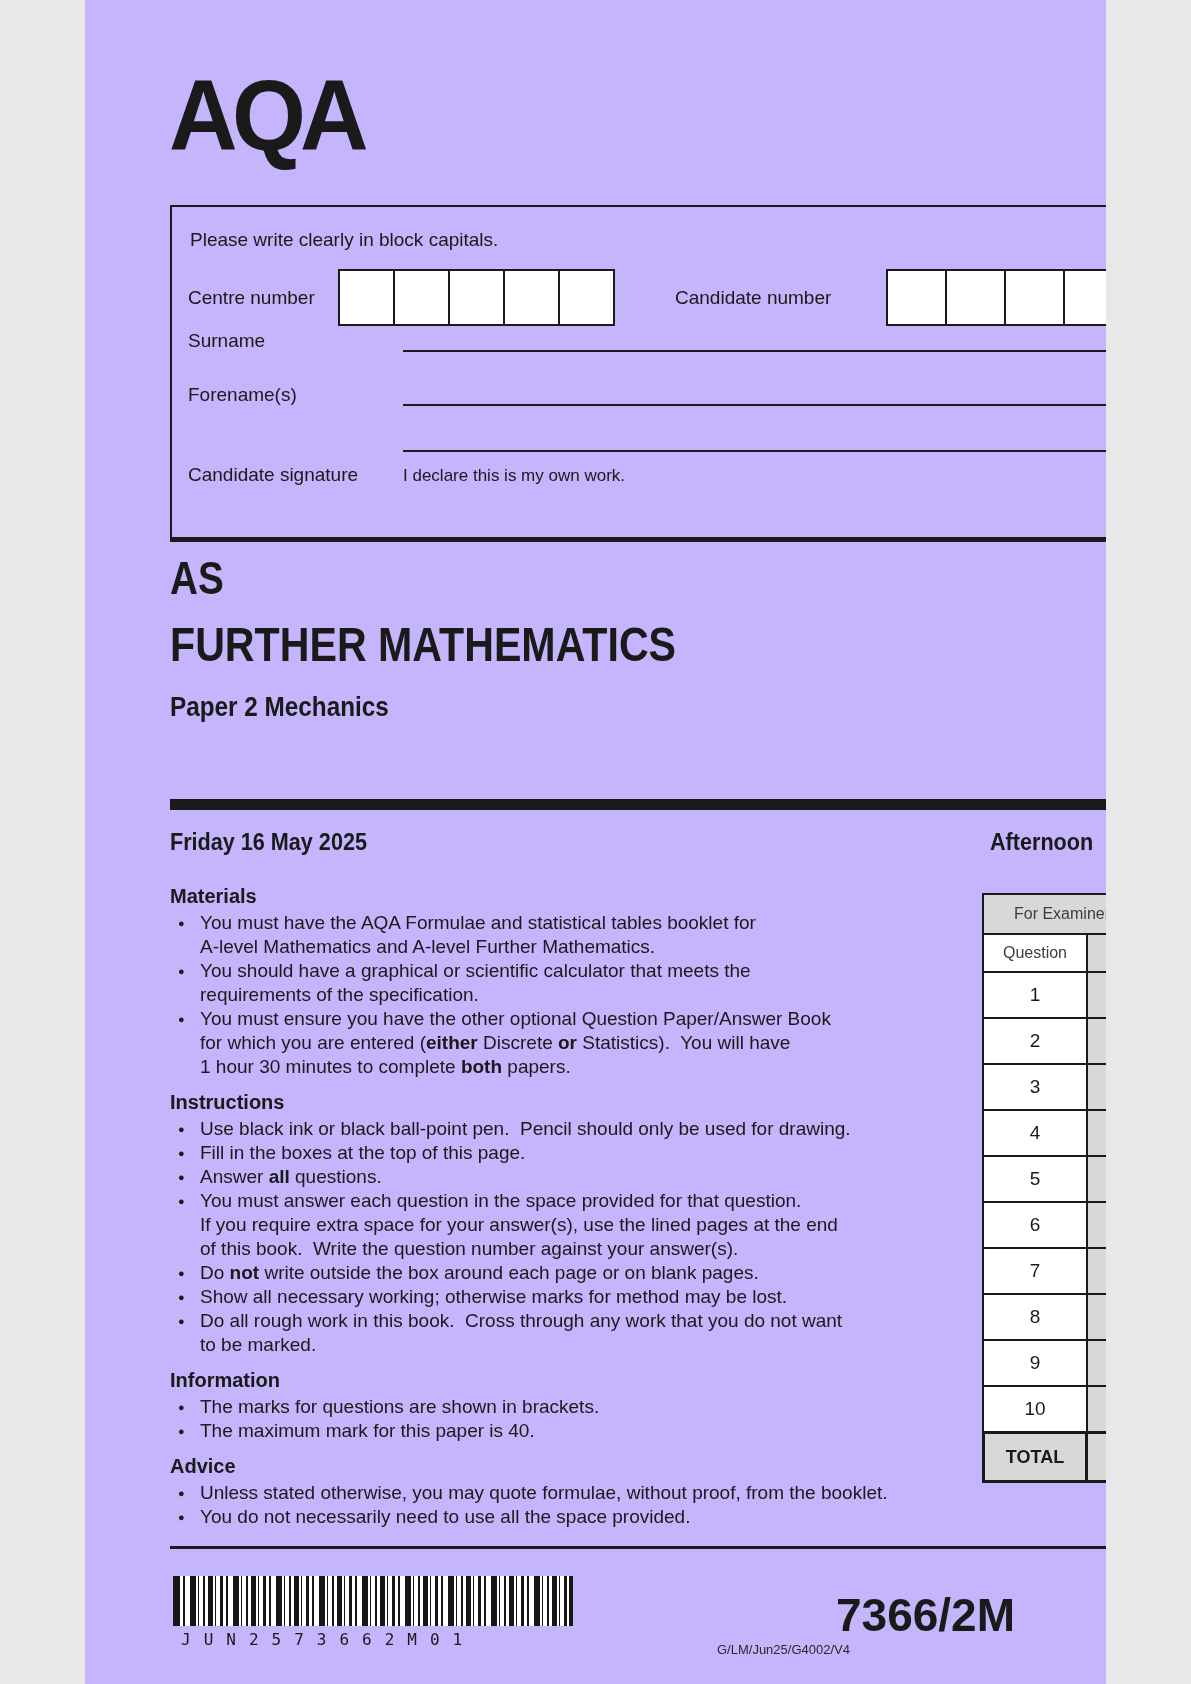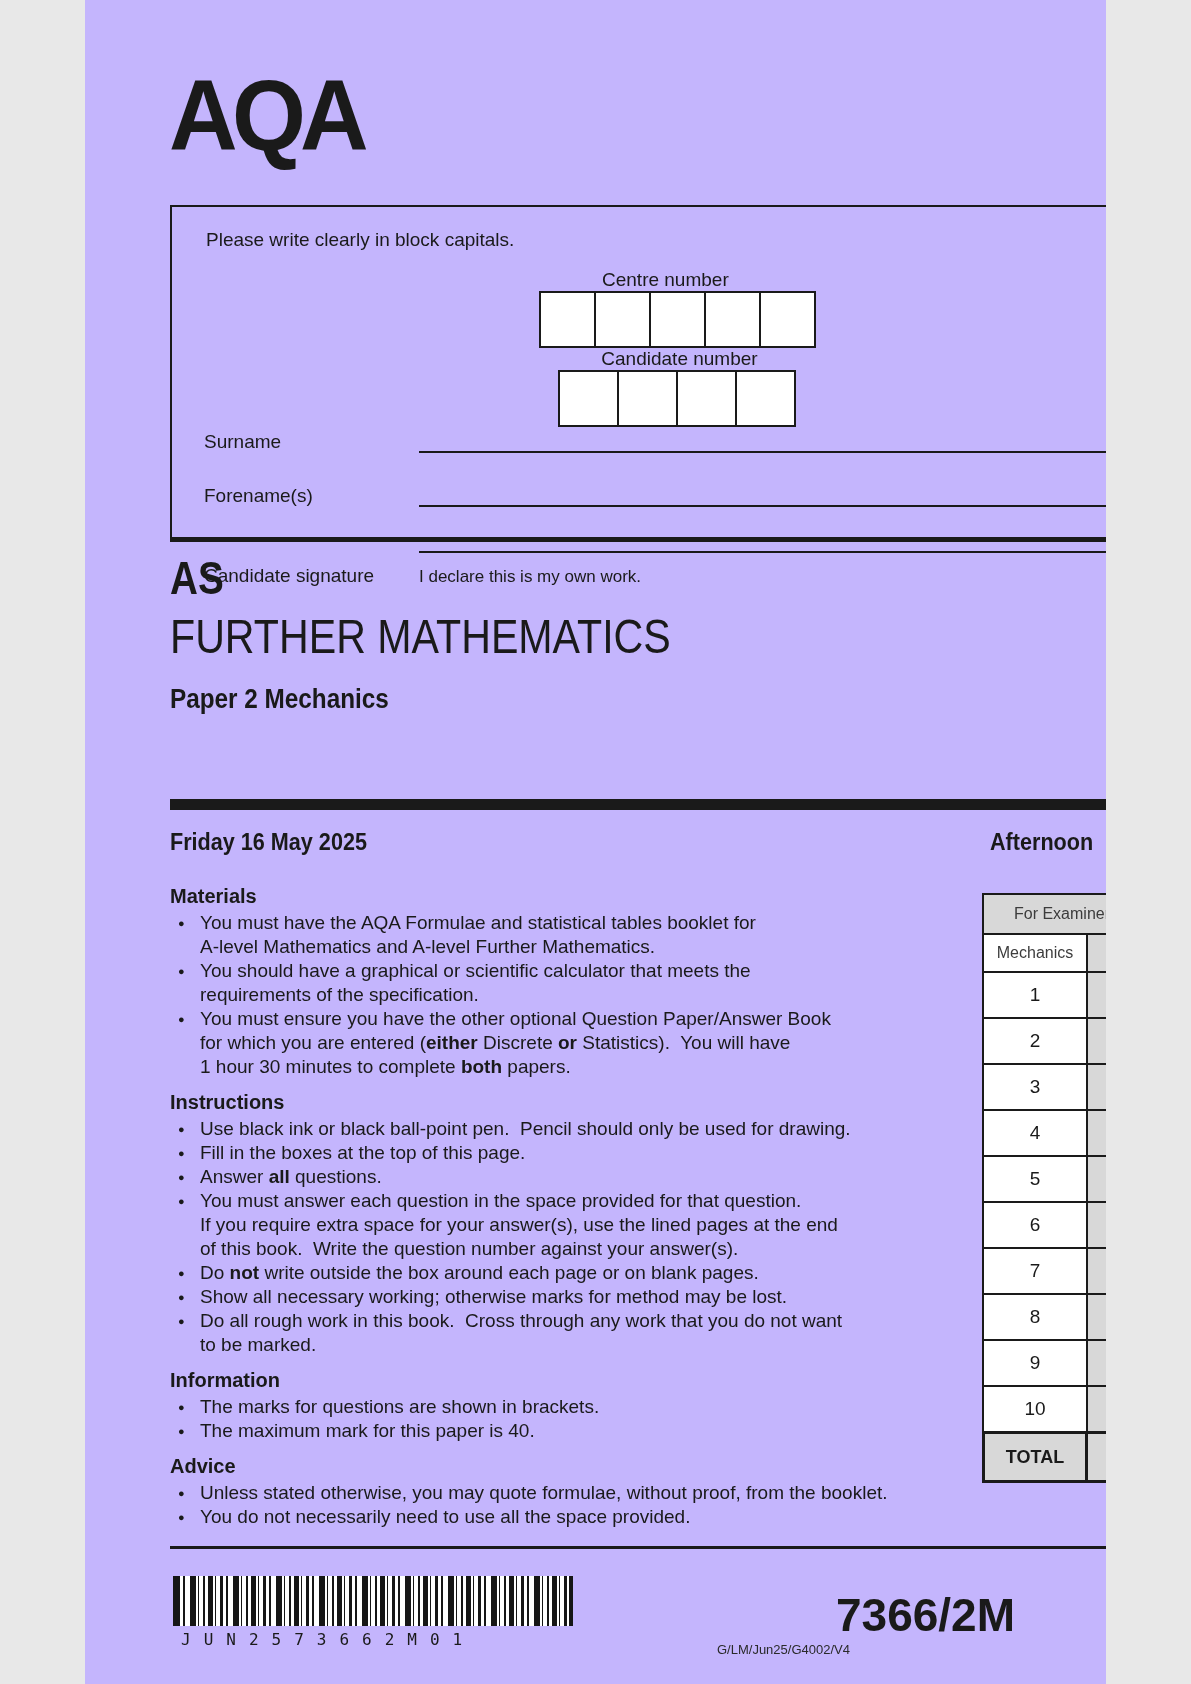--- a/index.html
+++ b/index.html
@@ -17,25 +17,25 @@
     position:absolute;left:84px;top:58px;
     font-size:100px;font-weight:800;letter-spacing:-6px;
     transform:scaleX(0.95);transform-origin:0 0;
     color:#1a1a1a;
   }
   
   .cand-box{
     position:absolute;left:85px;top:205px;width:1014px;height:337px;
     border:2px solid #1a1a1a;border-bottom:5px solid #1a1a1a;
     box-sizing:border-box;
-    padding:22px 32px;
+    padding:22px 16px;
     font-size:19px;
   }
   .cand-box .instruction{margin:0 0 0 2px;}
-  .num-row{display:flex;align-items:center;margin-top:18px;flex-direction:column;}
+  .num-row{display:flex;align-items:center;margin-top:18px;}
   .num-row .lbl1{width:150px;}
   .num-row .lbl2{margin-left:60px;margin-right:55px;}
   .cellstrip{display:flex;}
   .cellstrip .cell{
     width:53px;height:53px;background:#fff;
     border:2px solid #1a1a1a;margin-left:-2px;box-sizing:content-box;
   }
   .cellstrip .cell:first-child{margin-left:0;}
   .cellstrip.cand .cell{width:57px;}
   .line-row{display:flex;align-items:flex-end;}
@@ -44,21 +44,21 @@
   .sig-wrap{flex:1;}
   .sig-wrap .wline{width:100%;box-sizing:border-box;}
   .declaration{font-size:17px;margin-top:14px;}
   .r-surname{}
   .r-forename{margin-top:28px;}
   .r-signature{margin-top:22px;}
   
   .title-block{position:absolute;left:85px;top:552px;}
   .cond{display:inline-block;transform:scaleX(0.84);transform-origin:0 50%;white-space:nowrap;}
   .t-qual{font-size:46px;font-weight:700;line-height:52px;}
-  .t-subj{font-size:49px;font-weight:400;line-height:64px;}
+  .t-subj{font-size:49px;font-weight:700;line-height:64px;margin-top:8px;}
   .t-paper{font-size:27px;font-weight:700;margin-top:16px;white-space:pre;}
   .t-paper .cond{transform:scaleX(0.9);}
   
   .rule-thick{position:absolute;left:85px;top:799px;width:1015px;height:11px;background:#1a1a1a;}
   .rule-thin{position:absolute;left:85px;top:1546px;width:1015px;height:3px;background:#1a1a1a;}
   
   .session{
     position:absolute;left:85px;top:828px;width:935px;
     display:flex;justify-content:space-between;
     font-size:24px;font-weight:700;
@@ -219,21 +219,21 @@
       <ul>
           <li><span>Unless stated otherwise, you may quote formulae, without proof, from the booklet.</span></li>
           <li><span>You do not necessarily need to use all the space provided.</span></li>
         </ul>
     </div>
   </div>
 
   <div class="et">
     <div class="et-head">For Examiner's Use</div>
     <div class="et-sub">
-      <div class="qc">Mechanics</div>
+      <div class="qc">Question</div>
       <div class="mc">Mark</div>
     </div>
     <div>
         <div class="et-row">
           <div class="qc">1</div>
           <div class="mc"></div>
         </div>
         <div class="et-row">
           <div class="qc">2</div>
           <div class="mc"></div>

